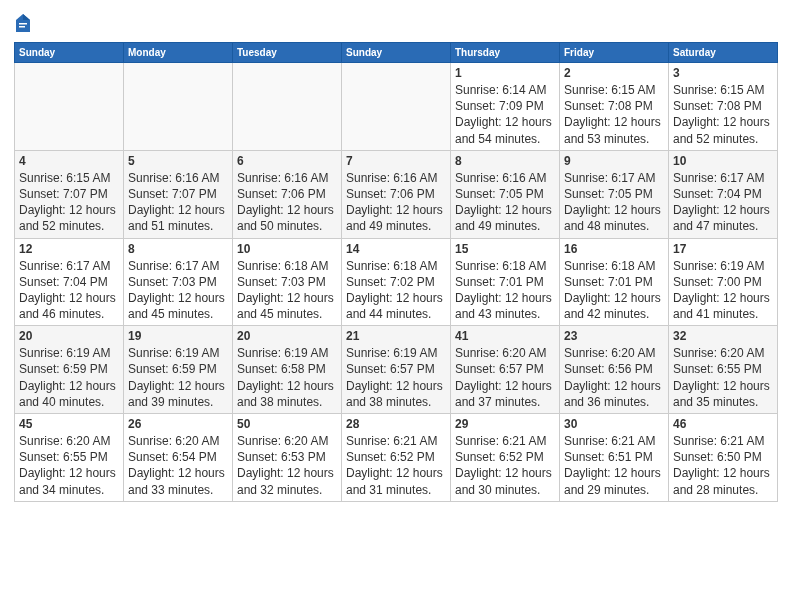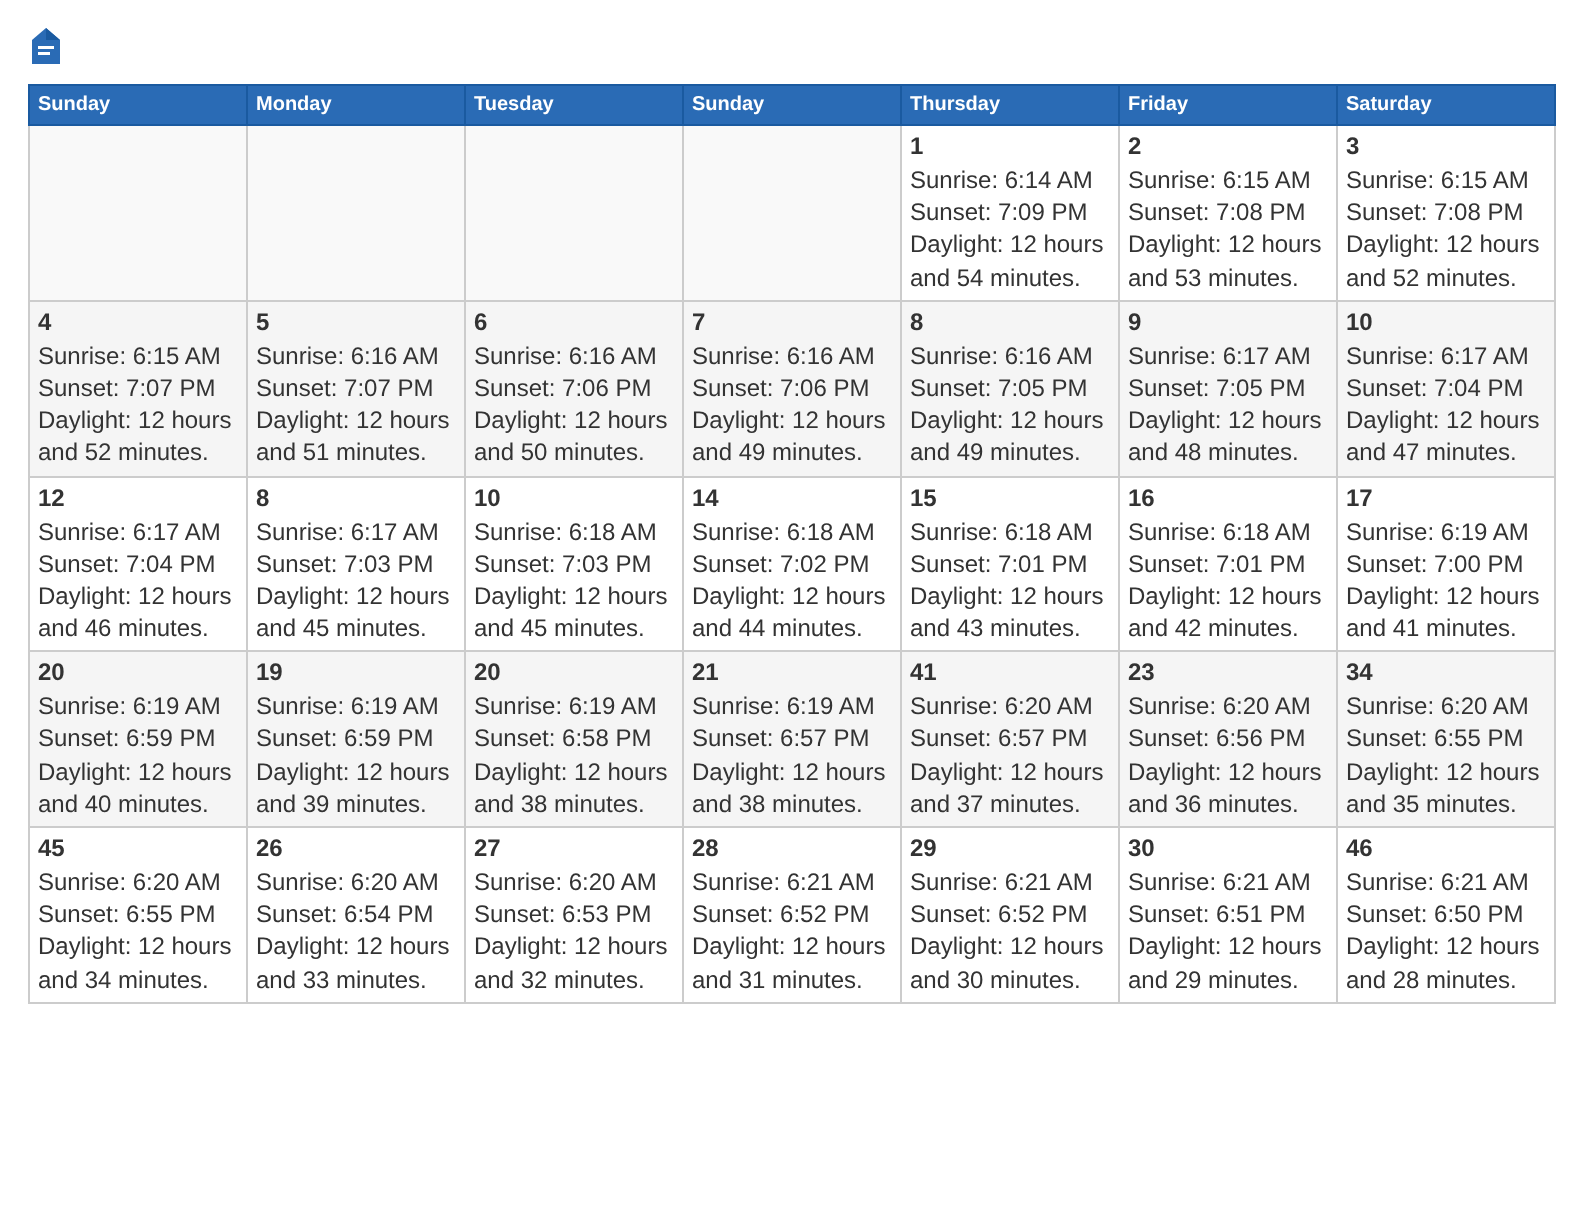--- a/index.html
+++ b/index.html
@@ -302,21 +302,21 @@
 and 37 minutes.</div>
           </td>
           <td>
             <div class="day-number">23</div>
             <div class="cell-text" style="white-space: pre-line;">Sunrise: 6:20 AM
 Sunset: 6:56 PM
 Daylight: 12 hours
 and 36 minutes.</div>
           </td>
           <td>
-            <div class="day-number">34</div>
+            <div class="day-number">32</div>
             <div class="cell-text" style="white-space: pre-line;">Sunrise: 6:20 AM
 Sunset: 6:55 PM
 Daylight: 12 hours
 and 35 minutes.</div>
           </td>
         </tr>
         <tr>
           <td>
             <div class="day-number">45</div>
             <div class="cell-text" style="white-space: pre-line;">Sunrise: 6:20 AM
@@ -325,21 +325,21 @@
 and 34 minutes.</div>
           </td>
           <td>
             <div class="day-number">26</div>
             <div class="cell-text" style="white-space: pre-line;">Sunrise: 6:20 AM
 Sunset: 6:54 PM
 Daylight: 12 hours
 and 33 minutes.</div>
           </td>
           <td>
-            <div class="day-number">27</div>
+            <div class="day-number">50</div>
             <div class="cell-text" style="white-space: pre-line;">Sunrise: 6:20 AM
 Sunset: 6:53 PM
 Daylight: 12 hours
 and 32 minutes.</div>
           </td>
           <td>
             <div class="day-number">28</div>
             <div class="cell-text" style="white-space: pre-line;">Sunrise: 6:21 AM
 Sunset: 6:52 PM
 Daylight: 12 hours

